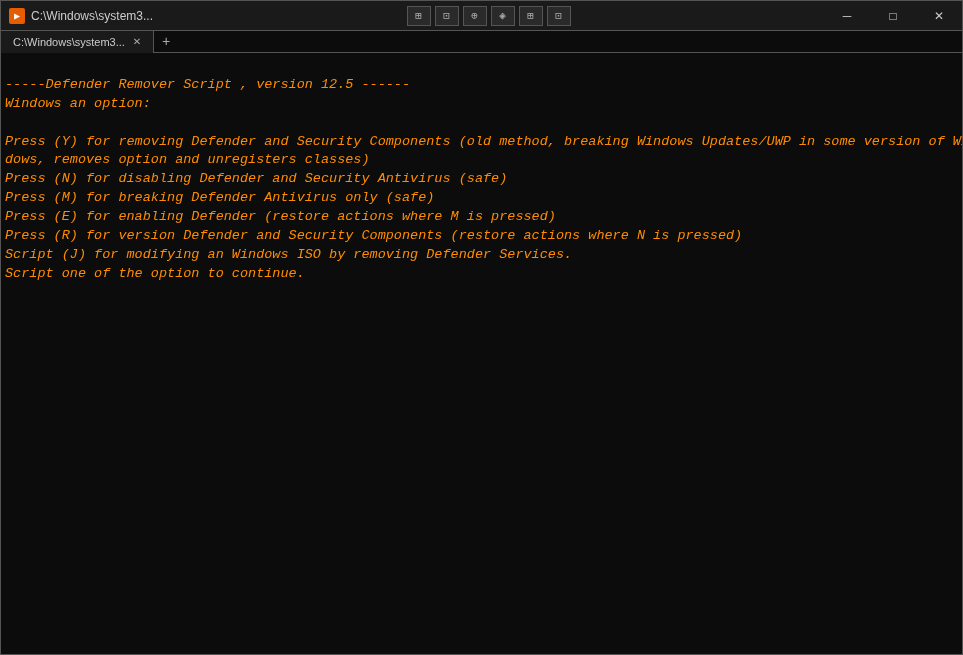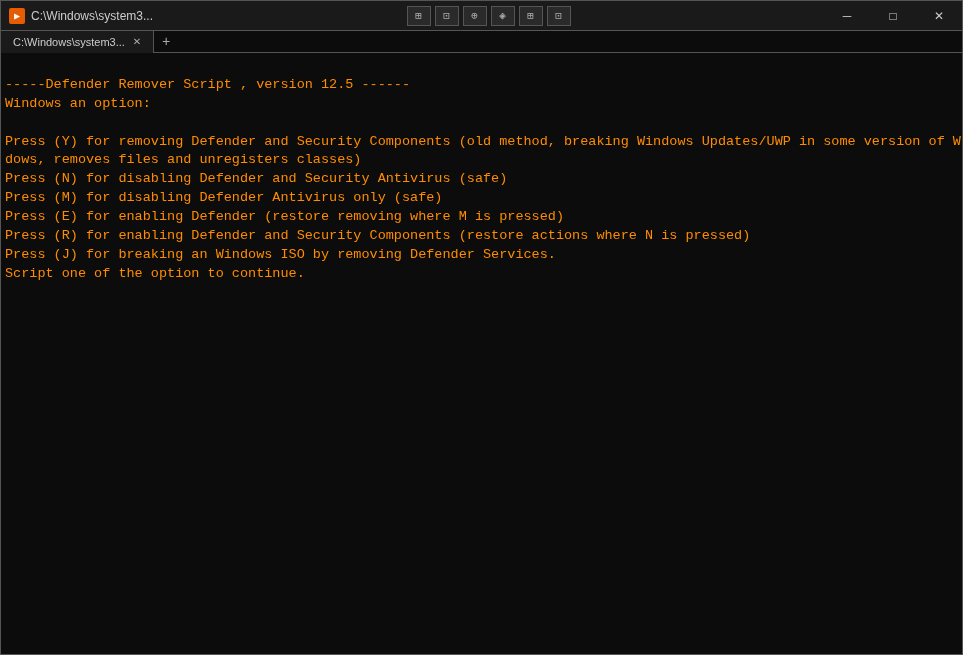--- a/index.html
+++ b/index.html
@@ -149,20 +149,21 @@
     .terminal-text {
       color: #ff8c00;
       font-size: 13.5px;
       font-family: 'Courier New', Courier, monospace;
       line-height: 1.4;
       white-space: pre;
     }
 
     .line-orange {
       color: #ff8c00;
+      font-style: italic;
     }
   </style>
 </head>
 <body>
 
 <div class="window">
 
   <div class="titlebar">
     <div class="titlebar-left">
       <div class="titlebar-icon">▶</div>
@@ -192,23 +193,23 @@
     </div>
     <div class="new-tab-btn">+</div>
   </div>
 
   <div class="terminal-content">
     <div class="terminal-text">
 <span class="line-orange">-----Defender Remover Script , version 12.5 ------</span>
 <span class="line-orange">Windows an option:</span>
 <span class="line-orange"></span>
 <span class="line-orange">Press (Y) for removing Defender and Security Components (old method, breaking Windows Updates/UWP in some version of Win</span>
-<span class="line-orange">dows, removes files and unregisters classes)</span>
+<span class="line-orange">dows, removes option and unregisters classes)</span>
 <span class="line-orange">Press (N) for disabling Defender and Security Antivirus (safe)</span>
-<span class="line-orange">Press (M) for disabling Defender Antivirus only (safe)</span>
-<span class="line-orange">Press (E) for enabling Defender (restore removing where M is pressed)</span>
-<span class="line-orange">Press (R) for enabling Defender and Security Components (restore actions where N is pressed)</span>
-<span class="line-orange">Press (J) for breaking an Windows ISO by removing Defender Services.</span>
+<span class="line-orange">Press (M) for breaking Defender Antivirus only (safe)</span>
+<span class="line-orange">Press (E) for enabling Defender (restore actions where M is pressed)</span>
+<span class="line-orange">Press (R) for version Defender and Security Components (restore actions where N is pressed)</span>
+<span class="line-orange">Script (J) for modifying an Windows ISO by removing Defender Services.</span>
 <span class="line-orange">Script one of the option to continue.</span>
     </div>
   </div>
 
 </div>
 
 </body></html>

